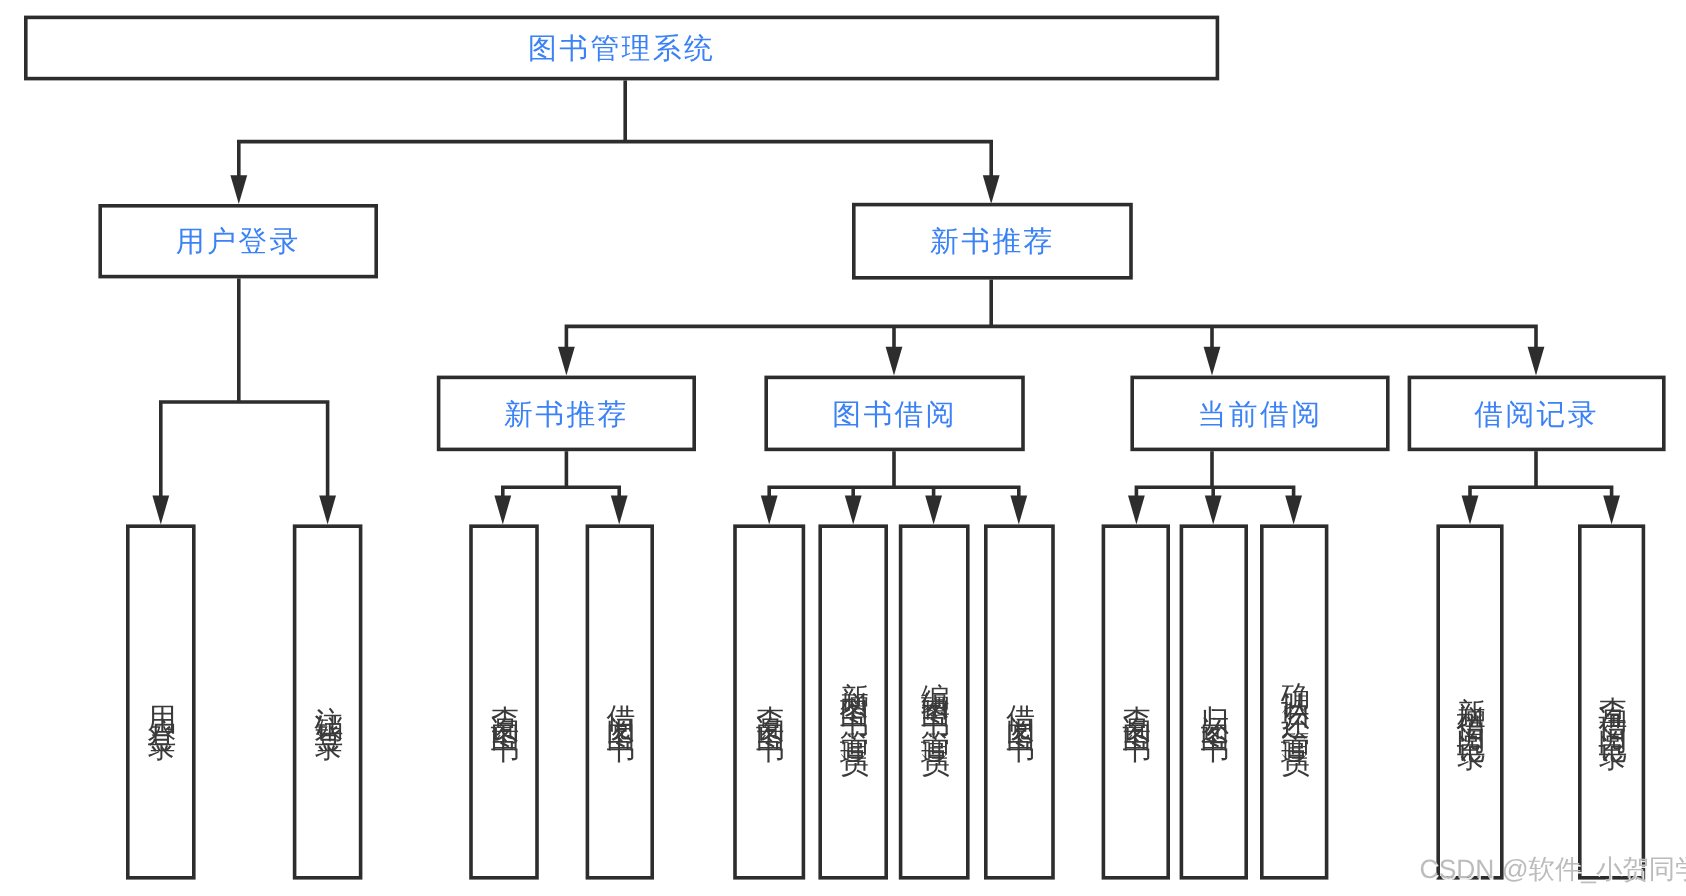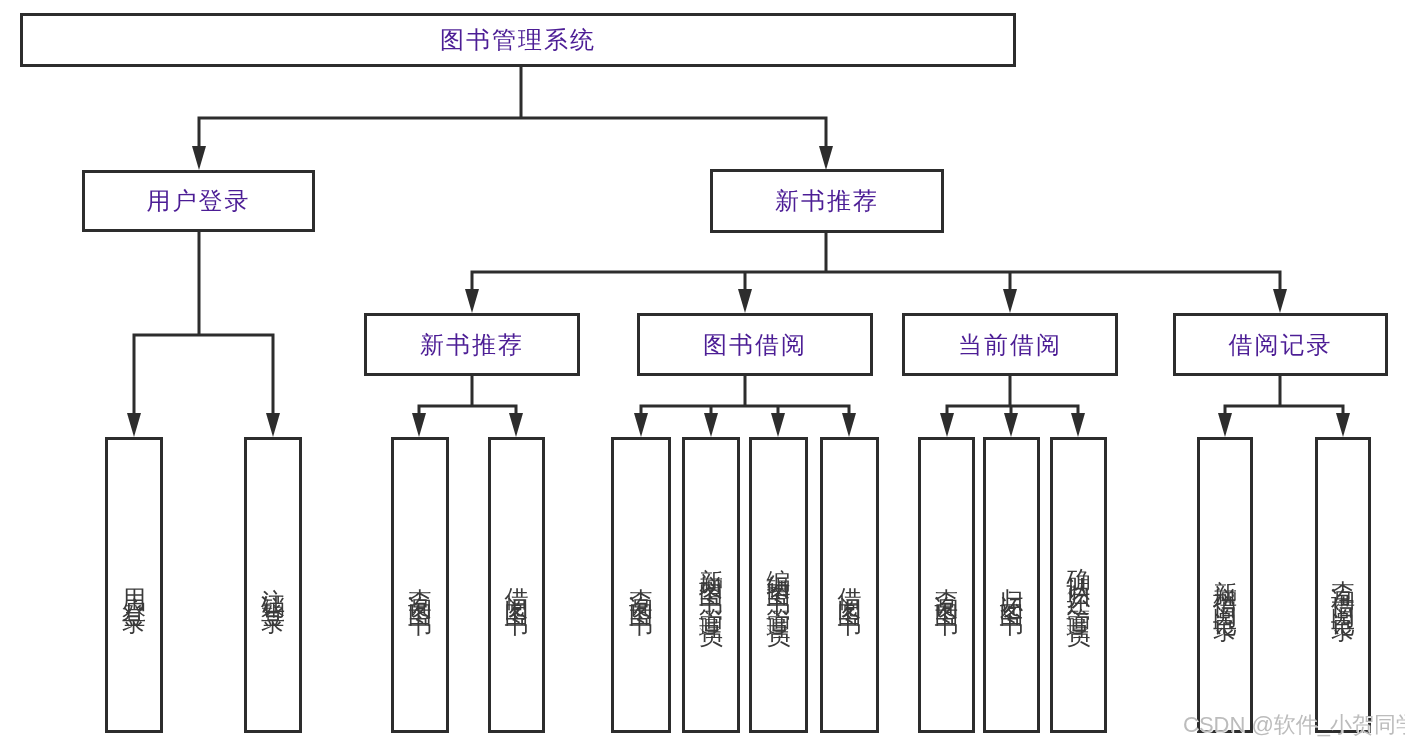--- a/index.html
+++ b/index.html
@@ -20,21 +20,21 @@
   .hbox {
     position: absolute;
     box-sizing: border-box;
     background: #ffffff;
     border: 3px solid #2d2d2d;
     display: flex;
     align-items: center;
     justify-content: center;
     font-size: 24px;
     letter-spacing: 2px;
-    color: #4c1d95;
+    color: #3b82f6;
     white-space: nowrap;
   }
   .vbox {
     position: absolute;
     top: 437px;
     height: 296px;
     box-sizing: border-box;
     background: #ffffff;
     border: 3px solid #2d2d2d;
     display: flex;
@@ -104,24 +104,24 @@
   <div class="hbox" style="left:82px; top:170px; width:233px; height:62px;">
     <span>用户登录</span>
   </div>
   <div class="hbox" style="left:710px; top:169px; width:234px; height:64px;">
     <span>新书推荐</span>
   </div>
 
   <div class="hbox" style="left:364px; top:313px; width:216px; height:63px;">
     <span>新书推荐</span>
   </div>
-  <div class="hbox" style="left:637px; top:313px; width:236px; height:63px;">
+  <div class="hbox" style="left:637px; top:313px; width:217px; height:63px;">
     <span>图书借阅</span>
   </div>
-  <div class="hbox" style="left:902px; top:313px; width:216px; height:63px;">
+  <div class="hbox" style="left:942px; top:313px; width:216px; height:63px;">
     <span>当前借阅</span>
   </div>
   <div class="hbox" style="left:1173px; top:313px; width:215px; height:63px;">
     <span>借阅记录</span>
   </div>
 
   <div class="vbox" style="left:105px; width:58px;">
     <span>用户登录</span>
   </div>
   <div class="vbox" style="left:244px; width:58px;">

